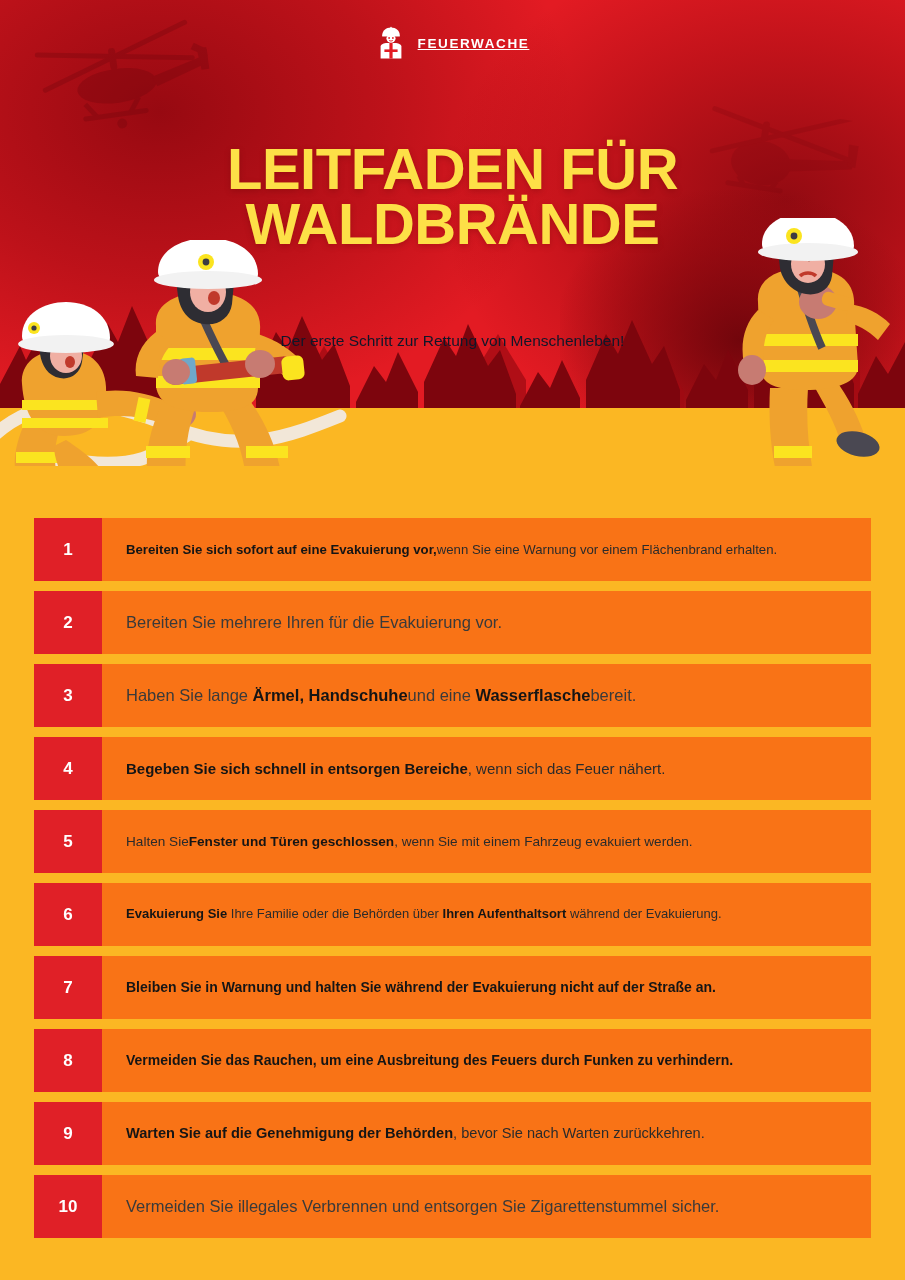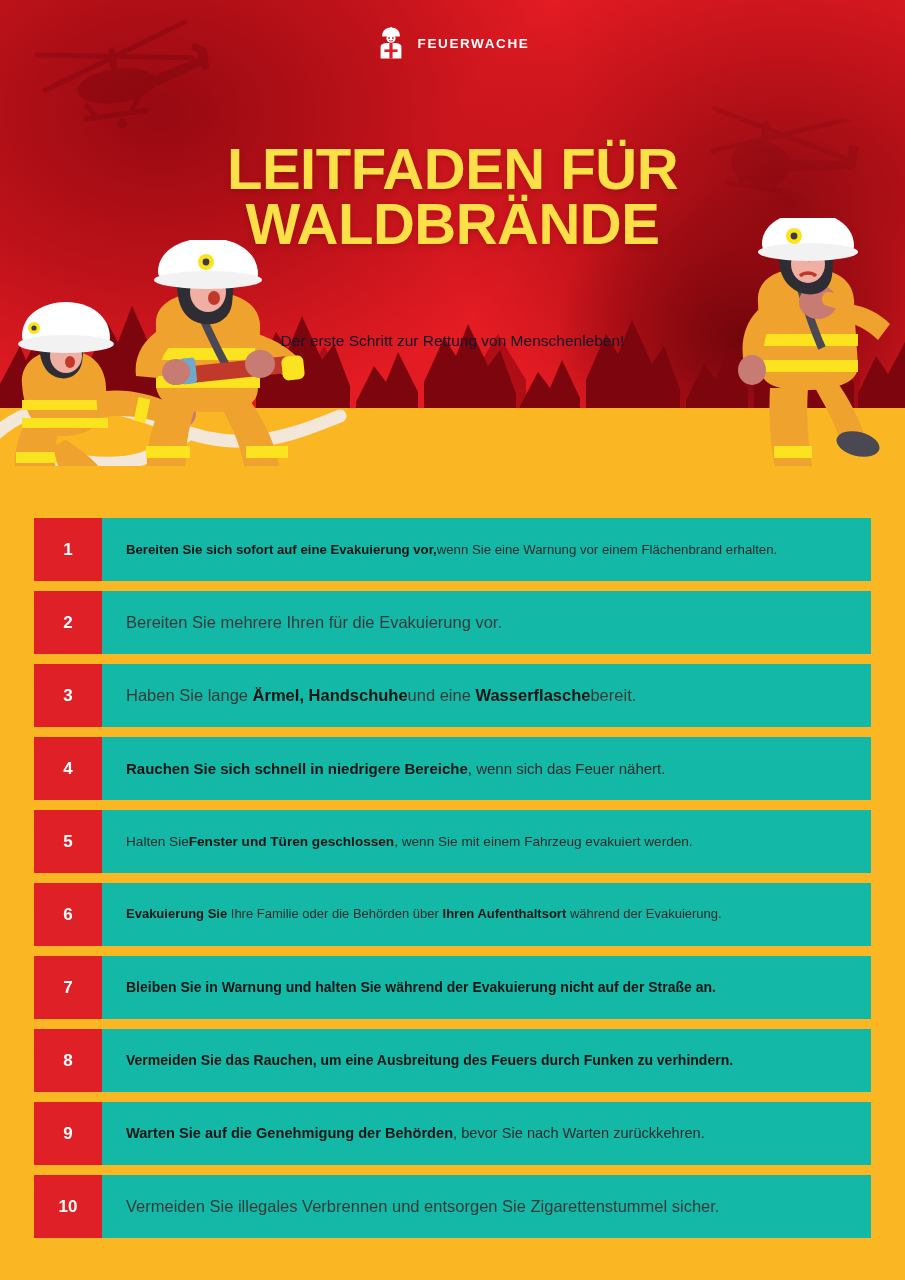--- a/index.html
+++ b/index.html
@@ -46,21 +46,21 @@
     position:absolute;left:0;bottom:0;width:905px;height:58px;background:#FBB723;
   }
 
   .brand{
     position:absolute;left:0;top:26px;width:905px;
     display:flex;align-items:center;justify-content:center;gap:12px;
     z-index:6;
   }
   .brand-icon{width:30px;height:34px;display:block;}
   .brand-name{
-    color:#ffffff;font-size:13.5px;font-weight:bold;letter-spacing:1.6px;
+    color:#ffffff;font-size:13.5px;font-weight:bold;letter-spacing:1.6px;text-decoration:underline;
   }
 
   .title{
     position:absolute;left:50%;transform:translateX(-50%);
     top:142px;width:760px;
     text-align:center;
     color:#fde047;
     font-size:58px;line-height:.94;font-weight:bold;
     letter-spacing:-.5px;
     z-index:6;
@@ -92,21 +92,21 @@
   }
   .row .num{
     flex:0 0 68px;
     background:#E02027;
     color:#ffffff;
     display:flex;align-items:center;justify-content:center;
     font-size:17px;font-weight:bold;
   }
   .row .body{
     flex:1 1 auto;
-    background:#14b8a6;
+    background:#f97316;
     display:flex;align-items:center;
     padding:0 24px;
     min-width:0;
   }
   .row .txt{
     font-size:14.2px;color:#2B2B2B;line-height:1.3;
     white-space:nowrap;
   }
   .row .txt b{font-weight:bold;color:#151515;}
   .row.r1 .txt{font-size:13.2px;}
@@ -333,21 +333,21 @@
       </div>
       <div class="row r3">
         <div class="num">3</div>
         <div class="body">
           <div class="txt"><span>Haben Sie lange </span><b>Ärmel, Handschuhe</b><span>und eine </span><b>Wasserflasche</b><span>bereit.</span></div>
         </div>
       </div>
       <div class="row r4">
         <div class="num">4</div>
         <div class="body">
-          <div class="txt"><b>Rauchen Sie sich schnell in niedrigere Bereiche</b><span>, wenn sich das Feuer nähert.</span></div>
+          <div class="txt"><b>Begeben Sie sich schnell in entsorgen Bereiche</b><span>, wenn sich das Feuer nähert.</span></div>
         </div>
       </div>
       <div class="row r5">
         <div class="num">5</div>
         <div class="body">
           <div class="txt"><span>Halten Sie</span><b>Fenster und Türen geschlossen</b><span>, wenn Sie mit einem Fahrzeug evakuiert werden.</span></div>
         </div>
       </div>
       <div class="row r6">
         <div class="num">6</div>

